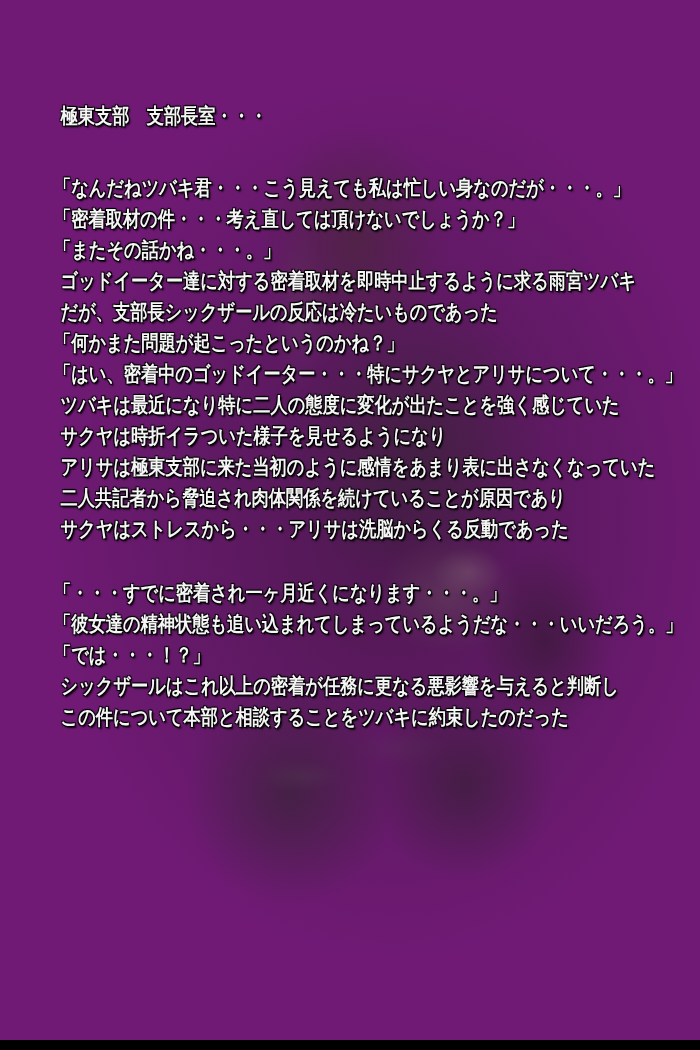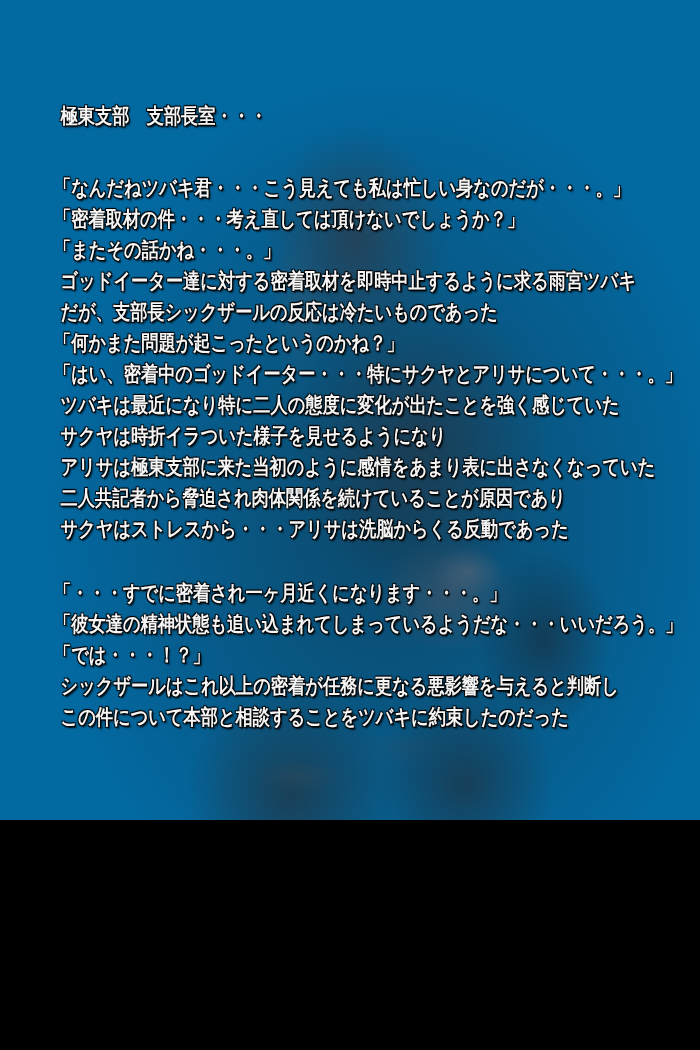--- a/index.html
+++ b/index.html
@@ -3,22 +3,22 @@
 <meta charset="utf-8">
 <style>
   html, body {
     margin: 0;
     padding: 0;
     background: #000;
   }
   #page {
     position: relative;
     width: 700px;
-    height: 820px;
-    background: #0369a1;
+    height: 1040px;
+    background: #701a75;
     overflow: hidden;
     font-family: "Liberation Serif", "DejaVu Serif", serif;
   }
   
   #bg-figure {
     position: absolute;
     left: 0; top: 0;
     width: 700px; height: 1050px;
     background:
       radial-gradient(50px 35px at 468px 572px, rgba(150,128,132,0.28), rgba(150,128,132,0) 70%),

